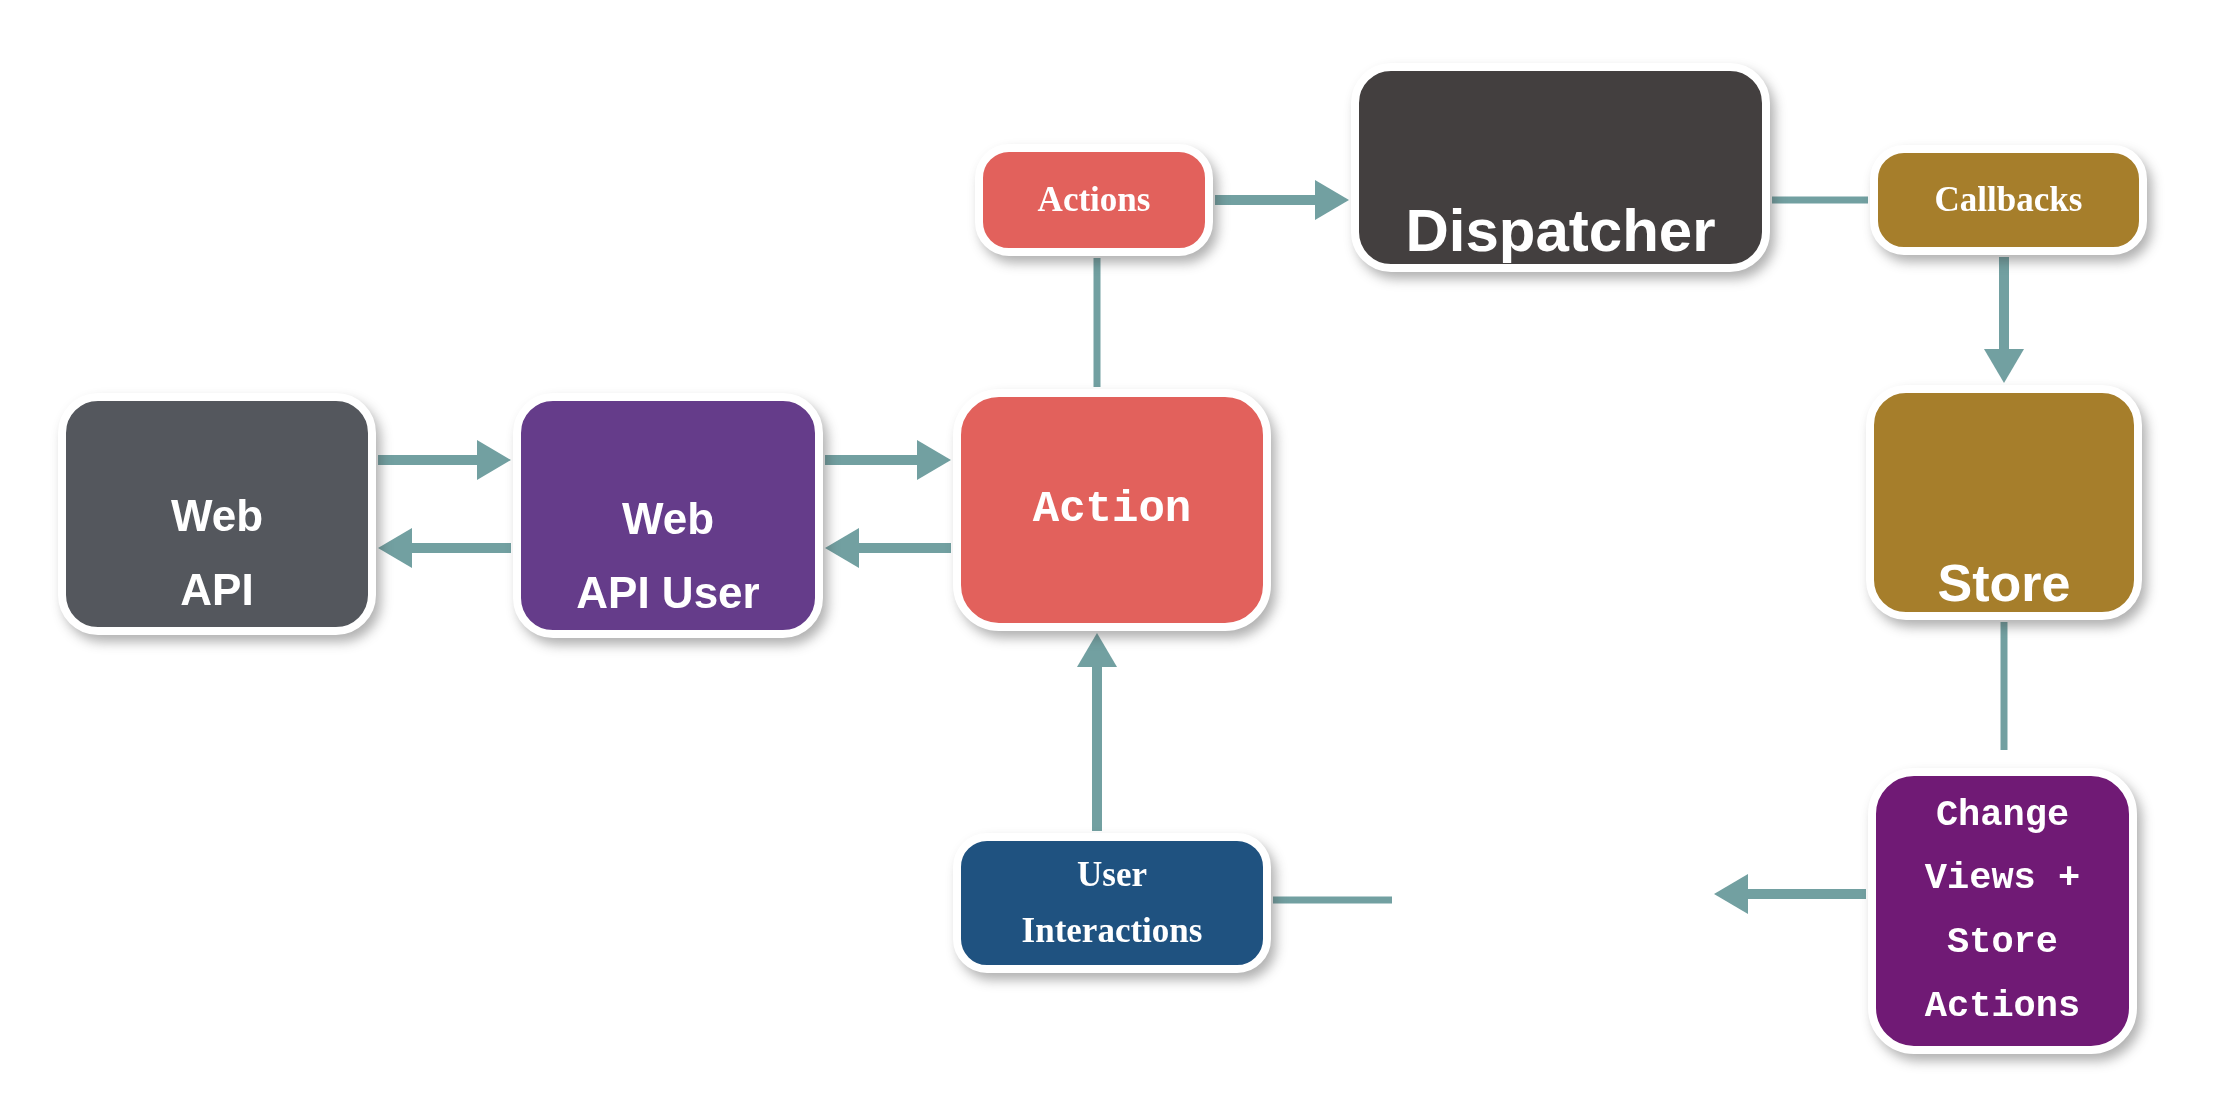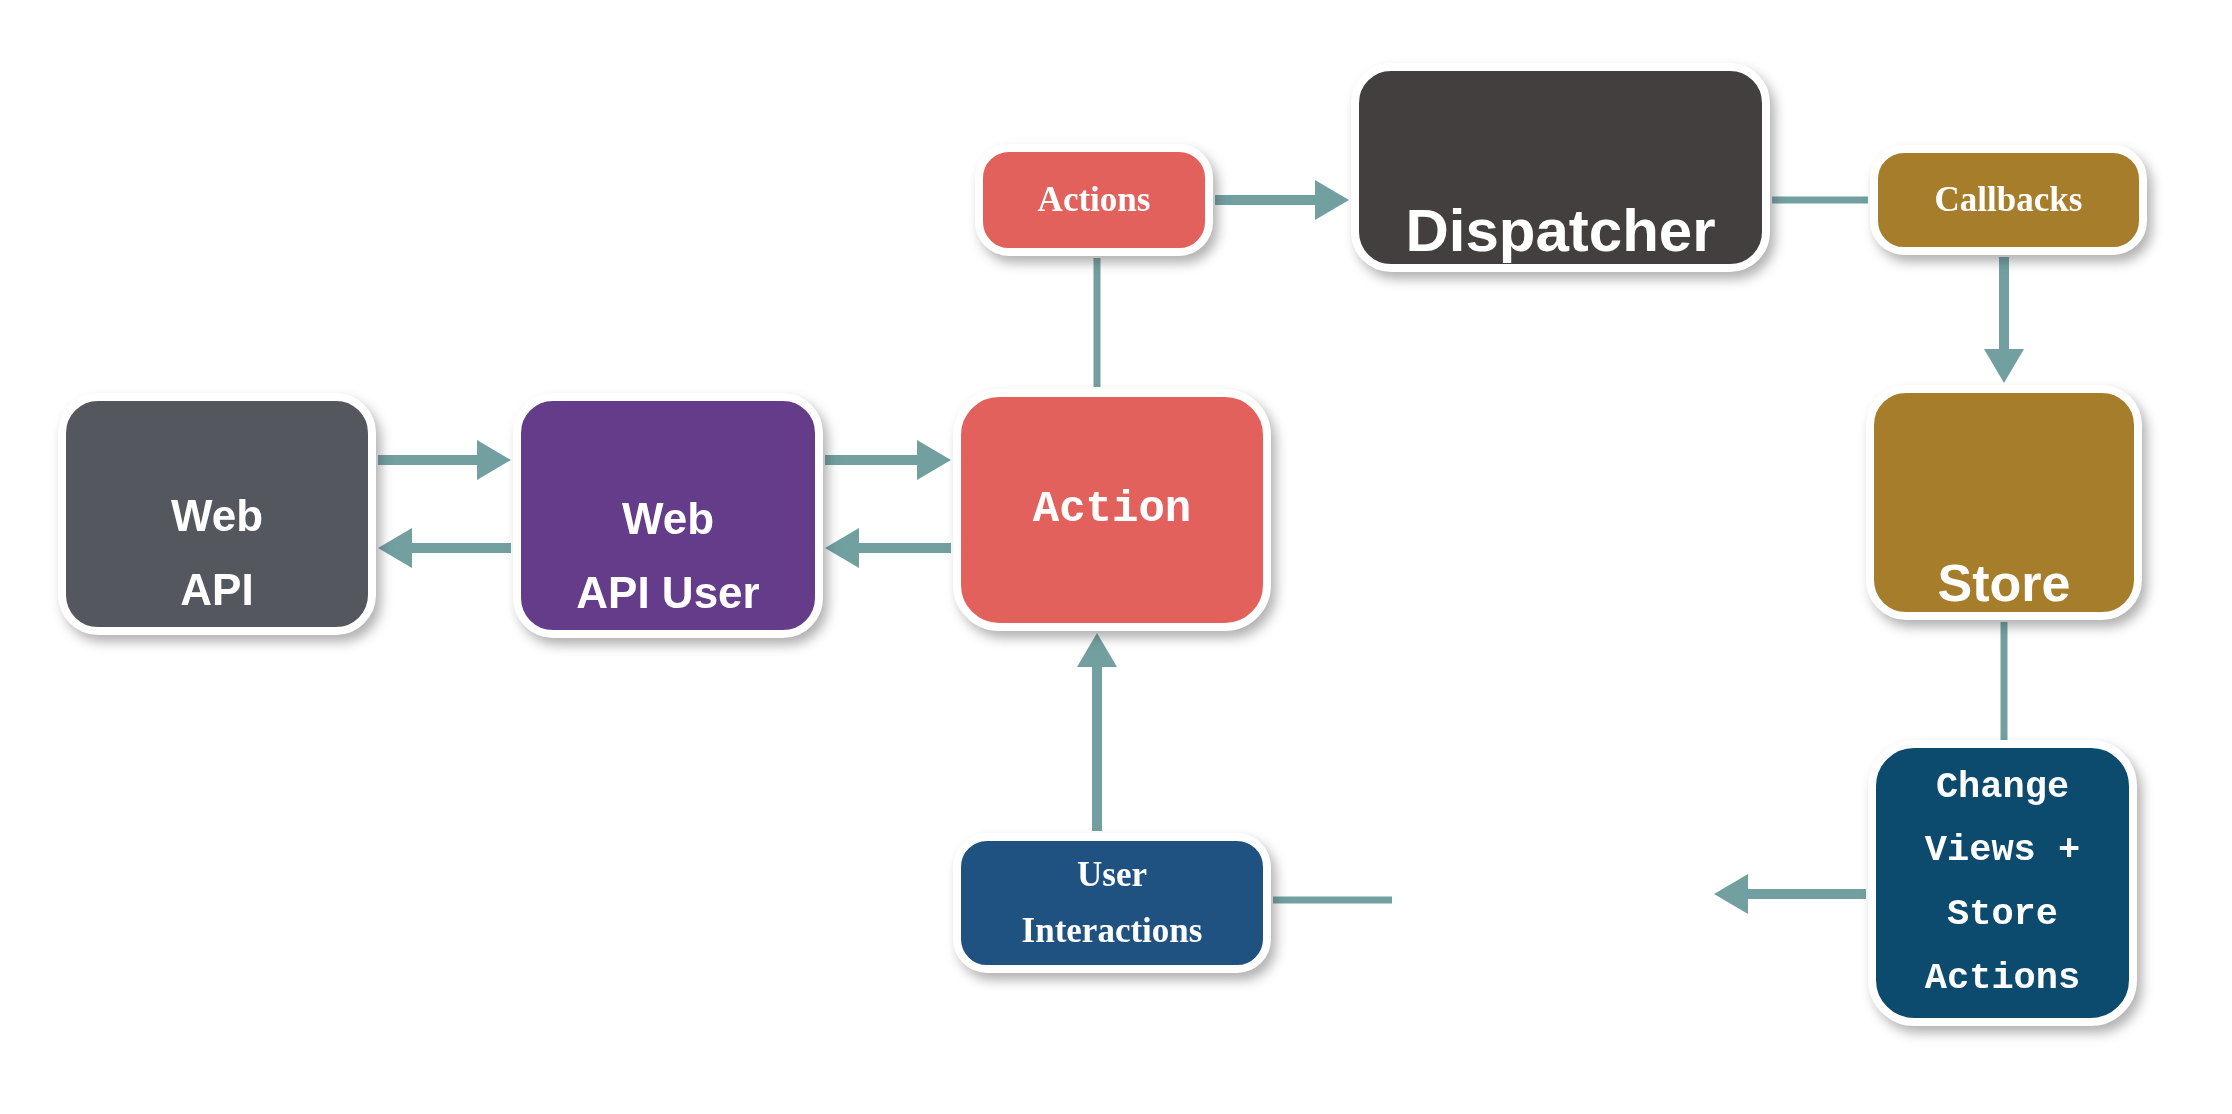--- a/index.html
+++ b/index.html
@@ -90,21 +90,21 @@
   </div>
 
   <div class="node r-small fs-small" style="left: 1870px; top: 145px; width: 277px; height: 110px; background-color: rgb(166, 126, 43);">
     <div class="lbl"><span>Callbacks</span></div>
   </div>
 
   <div class="node r-mid fs-store" style="left: 1866px; top: 385px; width: 276px; height: 235px; background-color: rgb(166, 126, 43);">
     <div class="lbl"><span>Store</span></div>
   </div>
 
-  <div class="node r-big fs-green" style="left: 1868px; top: 740px; width: 269px; height: 286px; background-color: #0c4a6e;">
+  <div class="node r-big fs-green" style="left: 1868px; top: 768px; width: 269px; height: 286px; background-color: #701a75;">
     <div class="lbl"><span>Change</span><br><span>Views +</span><br><span>Store</span><br><span>Actions</span></div>
   </div>
 
 
   <div class="node r-small fs-small" style="left: 953px; top: 833px; width: 318px; height: 140px; background-color: rgb(31, 82, 128);">
     <div class="lbl"><span>User</span><br><span>Interactions</span></div>
   </div>
 
 </div>
 

